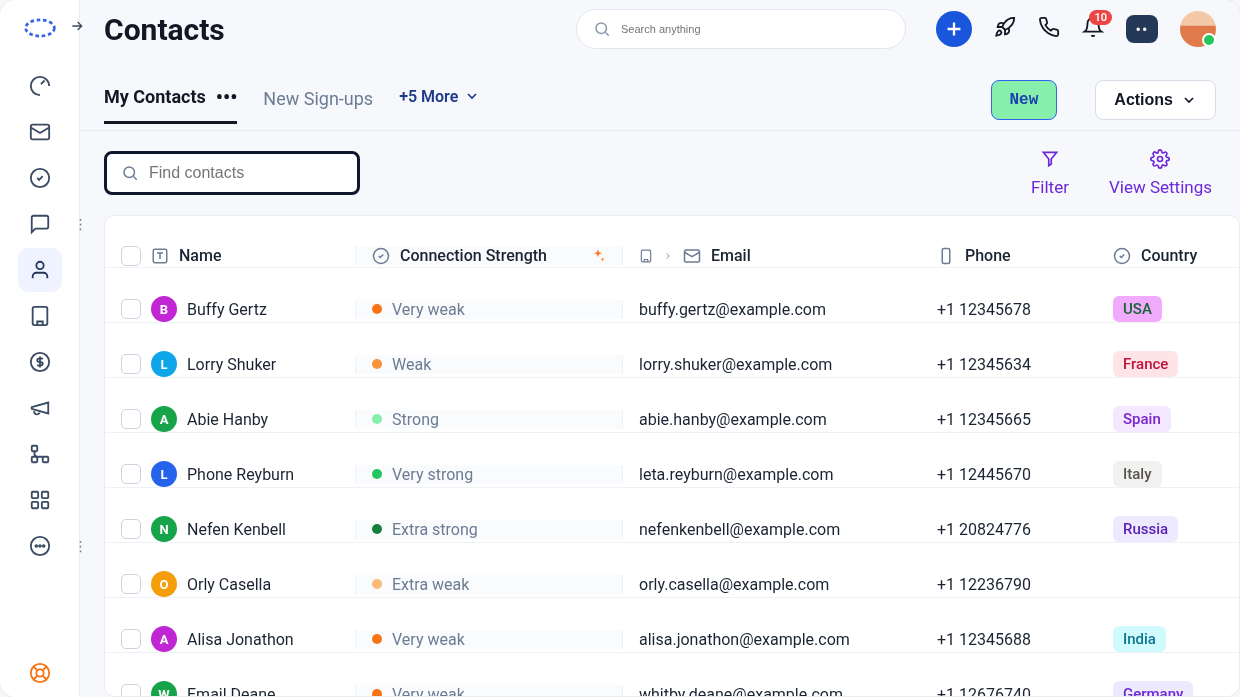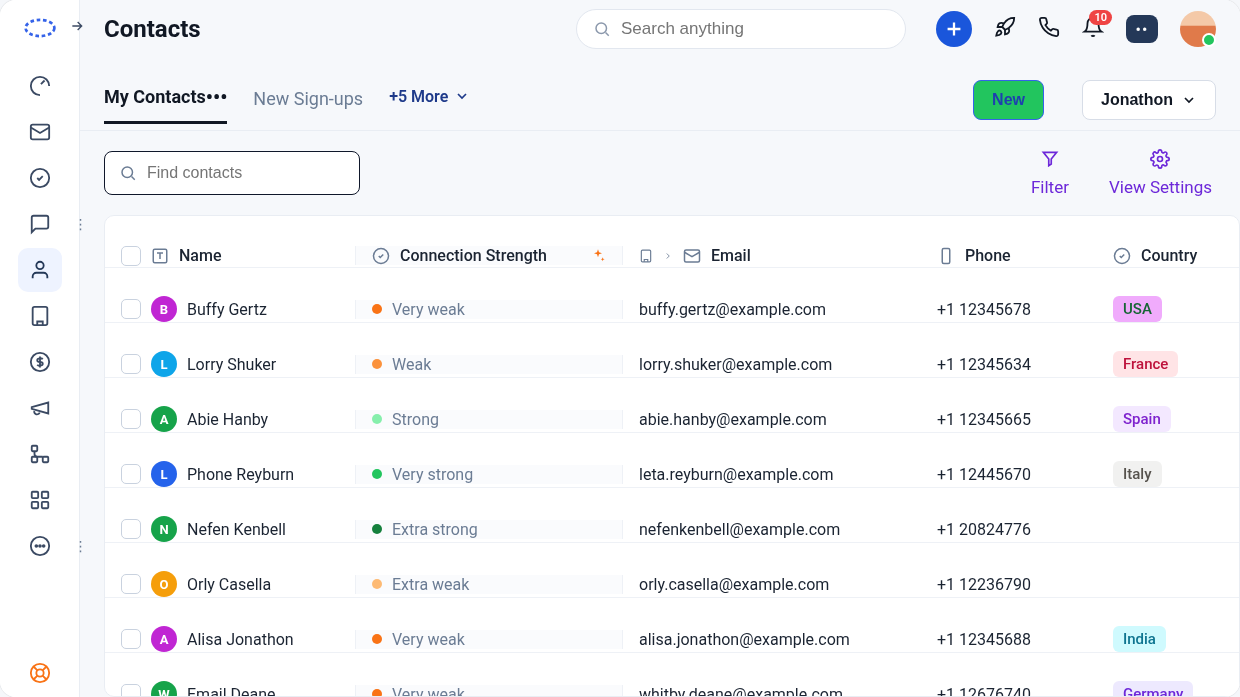--- a/index.html
+++ b/index.html
@@ -12,50 +12,50 @@
 .iconrail .collapse-arrow { position: absolute; top: 18px; right: -10px; width: 20px; height: 20px; color:#3b4a63;}
 .iconrail .nav-icon { width: 44px; height: 44px; display: flex; align-items: center; justify-content: center; color: #3b4a63; border-radius: 10px; cursor: pointer; margin-bottom: 2px; position: relative; }
 .iconrail .nav-icon.active { background: #eef3ff; color: #243858; }
 .iconrail .nav-icon svg { width: 22px; height: 22px; }
 .iconrail .dots { position: absolute; left: 56px; font-size: 14px; color:#6b7c94; }
 .iconrail .spacer { flex:1; }
 
 .main { flex: 1; display: flex; flex-direction: column; background:#f6f8fb; }
 
 .topbar { height: 60px; display: flex; align-items: center; padding: 0 24px; gap: 18px; background:#f6f8fb; }
-.topbar .title { font-size: 24px; font-weight: 700; color: #111824; }
+.topbar .title { font-size: 30px; font-weight: 700; color: #111824; }
 .topbar .search { flex: 0 0 330px; margin-left: auto; }
 .search-box { height: 40px; border: 1px solid #e2e7ef; border-radius: 999px; background: #fff; display: flex; align-items: center; padding: 0 16px; gap: 10px; }
-.search-box input { border: 0; outline: 0; font-size: 17px; color: #6b7c94; flex: 1; background: transparent; }
+.search-box input { border: 0; outline: 0; font-size: 11px; color: #6b7c94; flex: 1; background: transparent; }
 .search-box svg { width: 18px; height: 18px; color: #8b98ac; }
 .top-actions { display: flex; align-items: center; gap: 22px; margin-left: 12px; }
 .top-actions .circ-btn { width: 36px; height: 36px; border-radius: 999px; display: flex; align-items: center; justify-content: center; cursor: pointer; }
 .top-actions .add-btn { background: #1a56db; color: #fff; }
 .top-actions .ico { color: #111824; }
 .top-actions svg { width: 22px; height: 22px; }
 .bell-wrap { position: relative; }
 .bell-badge { position: absolute; top: -6px; right: -8px; background: #ef4444; color: #fff; font-size: 11px; font-weight: 600; border-radius: 999px; padding: 1px 5px; }
 .bot-icon { width: 32px; height: 28px; border-radius: 8px; background:#243858; color:#fff; display:flex; align-items:center; justify-content:center; font-size:16px; letter-spacing:1px;}
 .avatar-img { width: 36px; height: 36px; border-radius: 999px; background: linear-gradient(180deg,#f4c9a8 40%,#e07a4a 41%); position: relative; }
 .avatar-img::after { content:""; position:absolute; bottom:0; right:0; width:10px; height:10px; background:#22c55e; border:2px solid #fff; border-radius:999px;}
 
 .tabrow { display: flex; align-items: center; padding: 22px 24px 0 24px; gap: 26px; border-bottom: 1px solid #e9edf3; }
-.tab { font-size: 18px; color: #6b7c94; padding-bottom: 14px; cursor: pointer; display:flex; align-items:center; }
+.tab { font-size: 18px; color: #6b7c94; padding-bottom: 14px; cursor: pointer; display:flex; align-items:center; gap:10px;}
 .tab.active { color: #111824; font-weight: 700; border-bottom: 3px solid #111824; }
 .tab .ellipsis { font-size: 20px; color:#111824; line-height:1;}
 .more-tab { color: #1e3a8a; font-weight: 600; display:flex; align-items:center; gap:6px; padding-bottom:18px; cursor:pointer;}
 .more-tab svg { width:16px; height:16px;}
 .tab-spacer { flex:1; }
 .btn { height: 40px; border-radius: 8px; padding: 0 18px; font-size: 16px; font-weight: 600; display: inline-flex; align-items: center; gap: 8px; cursor: pointer; margin-bottom: 10px;}
-.btn-outline-primary { border: 1.5px solid #3563e9; color: #1e40af; background: #22c55e; }
+.btn-outline-primary { border: 1.5px solid #3563e9; color: #1e40af; background: #86efac; font-family: Liberation Mono, monospace; }
 .btn-outline { border: 1px solid #d7dde7; color: #111824; background: #fff; }
 .btn svg { width: 16px; height: 16px; }
 
 .toolbar { display: flex; align-items: center; padding: 18px 24px; gap: 16px; }
-.find-box { width: 256px; height: 44px; border: 1px solid #0f172a; border-radius: 8px; background: #fff; display: flex; align-items: center; padding: 0 14px; gap: 10px; }
+.find-box { width: 256px; height: 44px; border: 3px solid #0f172a; border-radius: 8px; background: #fff; display: flex; align-items: center; padding: 0 14px; gap: 10px; }
 .find-box input { border: 0; outline: 0; font-size: 16px; color: #6b7c94; background: transparent; flex: 1; }
 .toolbar .spacer { flex: 1; }
 .tool-link { color: #6d28d9; font-size: 17px; font-weight: 400; display: inline-flex; align-items: center; gap: 8px; cursor: pointer; flex-direction: column; }
 .tool-link svg { width: 20px; height: 20px; }
 
 .table-wrap { margin: 0 0 0 24px; border: 1px solid #e9edf3; border-radius: 10px; background: #fff; overflow: hidden; }
 .thead, .trow { display: grid; grid-template-columns: 250px 268px 298px 176px 1fr; align-items: center; min-height: 52px; border-bottom: 1px solid #eef1f6; }
 .thead { color: #3b4a63; font-size: 16px; font-weight: 500; }
 .cell { padding: 0 16px; display: flex; align-items: center; gap: 10px; color:#1b2432; font-size:16px;margin-top:28px;}
 .cell.sorted { background:#fafbfd; border-left:1px solid #eef1f6; border-right:1px solid #eef1f6;}
@@ -291,21 +291,21 @@
       <div class="tab">New Sign-ups</div>
       <div class="more-tab">
         <span>+5 More</span>
         <svg>
             <use href="#i-chevdown"></use>
           </svg>
       </div>
       <div class="tab-spacer"></div>
       <button class="btn btn-outline-primary">New</button>
       <button class="btn btn-outline" style="margin-left:12px">
-        <span>Jonathon</span>
+        <span>Actions</span>
         <svg>
             <use href="#i-chevdown"></use>
           </svg>
       </button>
     </div>
 
     <div class="toolbar">
       <div class="find-box">
         <svg class="hd-icon">
             <use href="#i-search"></use>
@@ -440,20 +440,23 @@
       <div class="checkbox"></div>
       <div class="avatarc" style="background:#16a34a">N</div>
       <span>Nefen Kenbell</span>
     </div>
     <div class="cell sorted">
       <span class="strength-dot" style="background:#15803d"></span>
       <span class="strength-text">Extra strong</span>
     </div>
     <div class="cell">nefenkenbell@example.com</div>
     <div class="cell">+1 20824776</div>
+    <div class="cell">
+      <span class="badge" style="background:#ede9fe;color:#5b21b6">Russia</span>
+    </div>
           </div>
           <div class="trow">
     <div class="cell">
       <div class="checkbox"></div>
       <div class="avatarc" style="background:#f59e0b">O</div>
       <span>Orly Casella</span>
     </div>
     <div class="cell sorted">
       <span class="strength-dot" style="background:#fdba74"></span>
       <span class="strength-text">Extra weak</span>

